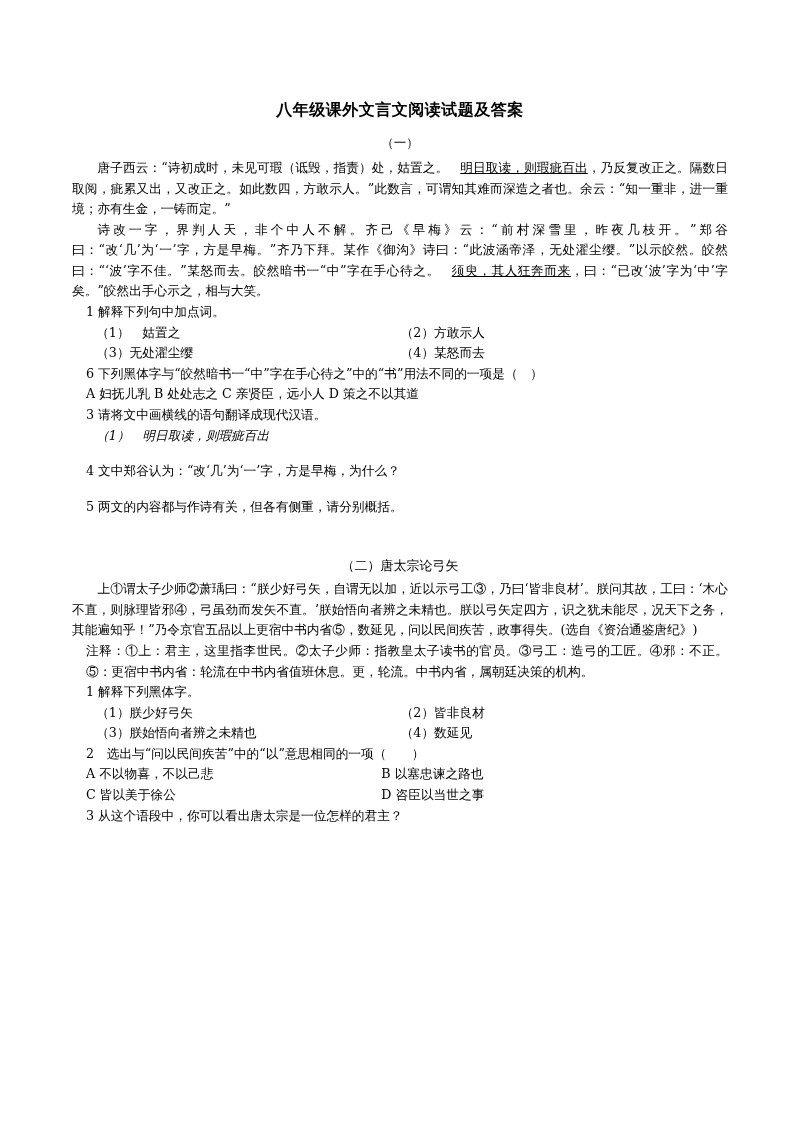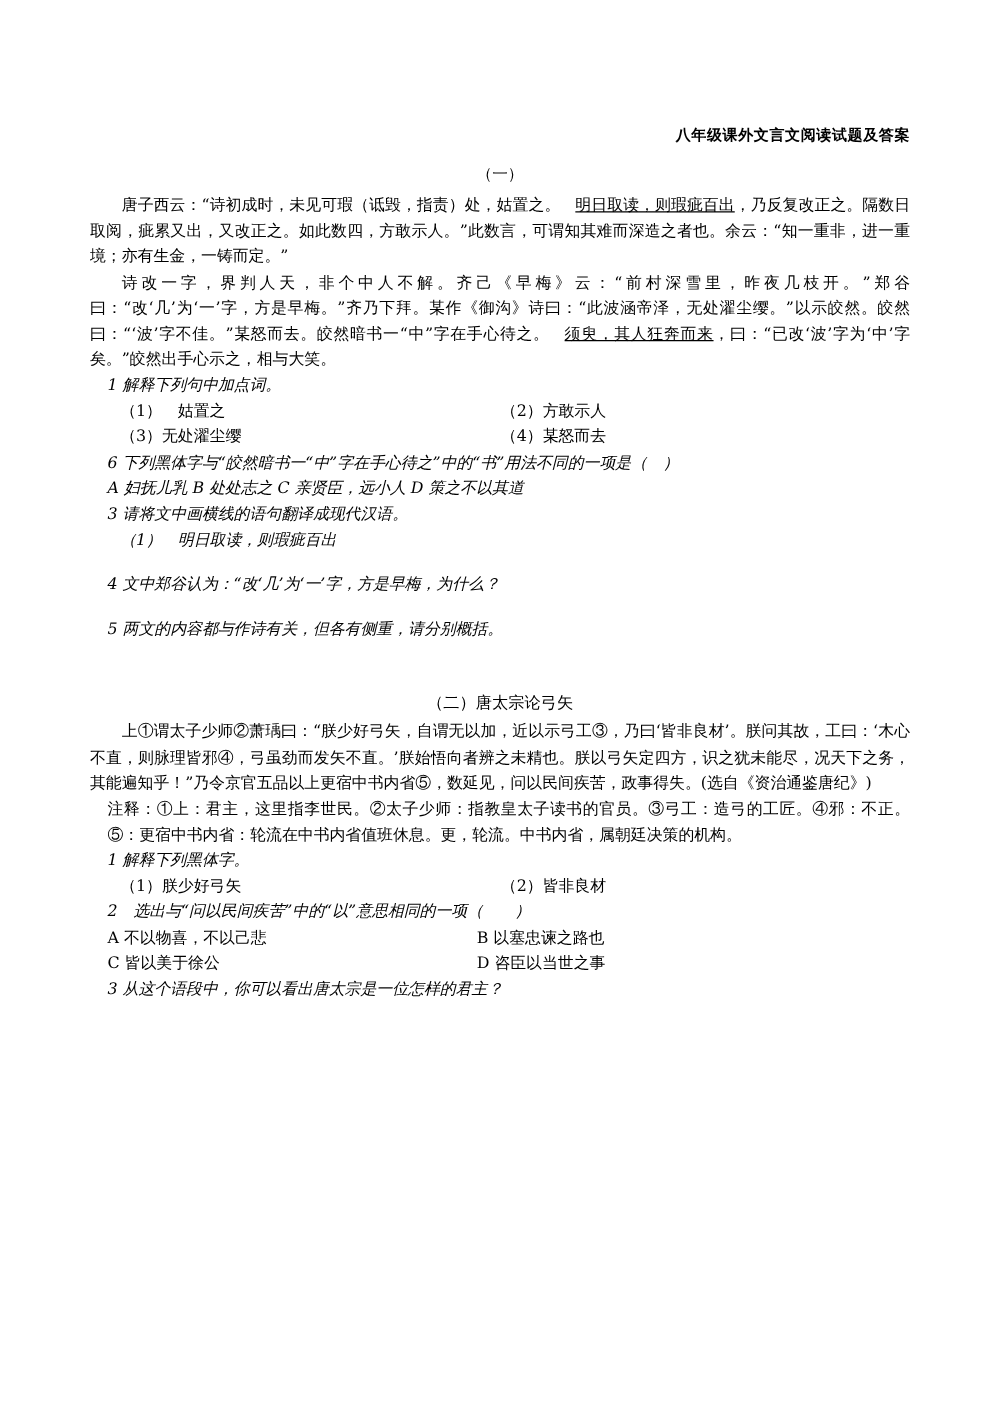--- a/index.html
+++ b/index.html
@@ -14,22 +14,22 @@
     color: #000000;
   }
   .page {
     position: relative;
     width: 800px;
     height: 1132px;
     box-sizing: border-box;
     padding: 100px 72px 40px 72px;
   }
   .doc-title {
-    text-align: right;
-    font-size: 12px;
+    text-align: center;
+    font-size: 16px;
     font-weight: bold;
     letter-spacing: 0.5px;
     margin: 0 0 14px 0;
   }
   .section-label {
     text-align: center;
     font-size: 12.5px;
     margin: 0 0 6px 0;
   }
   .section-label-2 {
@@ -37,38 +37,37 @@
     font-size: 13px;
     margin: 18px 0 4px 0;
   }
   p {
     margin: 0;
     font-size: 12.7px;
     line-height: 1.62;
     text-align: justify;
   }
   .indent1 { text-indent: 2em; }
-  .indent-half { padding-left: 1.1em; font-style: italic; }
+  .indent-half { padding-left: 1.1em; }
   .indent-q { padding-left: 1.9em; font-style: italic; }
   u.ul { text-decoration: underline; padding-left: 12px; }
   .spacer-lg { height: 22px; }
   .row {
     display: flex;
     font-size: 12.7px;
     line-height: 1.62;
     gap: 48px;
   }
   .row .c1 { width: 46%; padding-left: 1.9em; box-sizing: border-box; }
   .row .c2 { width: 54%; }
   .row-opt {
     display: flex;
     font-size: 12.7px;
     line-height: 1.62;
     padding-left: 1.1em;
-    justify-content: space-between;
   }
   .row-opt .o1 { width: 46%; box-sizing: border-box; }
   .row-opt .o2 { width: 54%; }
   .note {
     font-size: 12.7px;
     line-height: 1.62;
     text-align: justify;
     padding-left: 1.1em;
   }
   .blankline { height: 15px; }
@@ -118,20 +117,24 @@
   <p class="indent1">上①谓太子少师②萧瑀曰：“朕少好弓矢，自谓无以加，近以示弓工③，乃曰‘皆非良材’。朕问其故，工曰：‘木心不直，则脉理皆邪④，弓虽劲而发矢不直。’朕始悟向者辨之未精也。朕以弓矢定四方，识之犹未能尽，况天下之务，其能遍知乎！”乃令京官五品以上更宿中书内省⑤，数延见，问以民间疾苦，政事得失。(选自《资治通鉴唐纪》)</p>
 
   <p class="note">注释：①上：君主，这里指李世民。②太子少师：指教皇太子读书的官员。③弓工：造弓的工匠。④邪：不正。⑤：更宿中书内省：轮流在中书内省值班休息。更，轮流。中书内省，属朝廷决策的机构。</p>
 
   <p class="indent-half">1 解释下列黑体字。</p>
 
   <div class="row">
     <div class="c1">（1）朕少好弓矢</div>
     <div class="c2">（2）皆非良材</div>
   </div>
+  <div class="row">
+    <div class="c1">（3）朕始悟向者辨之未精也</div>
+    <div class="c2">（4）数延见</div>
+  </div>
 
   <p class="indent-half">2　选出与“问以民间疾苦”中的“以”意思相同的一项（　　）</p>
 
   <div class="row-opt">
     <div class="o1">A 不以物喜，不以己悲</div>
     <div class="o2">B 以塞忠谏之路也</div>
   </div>
   <div class="row-opt">
     <div class="o1">C 皆以美于徐公</div>
     <div class="o2">D 咨臣以当世之事</div>

